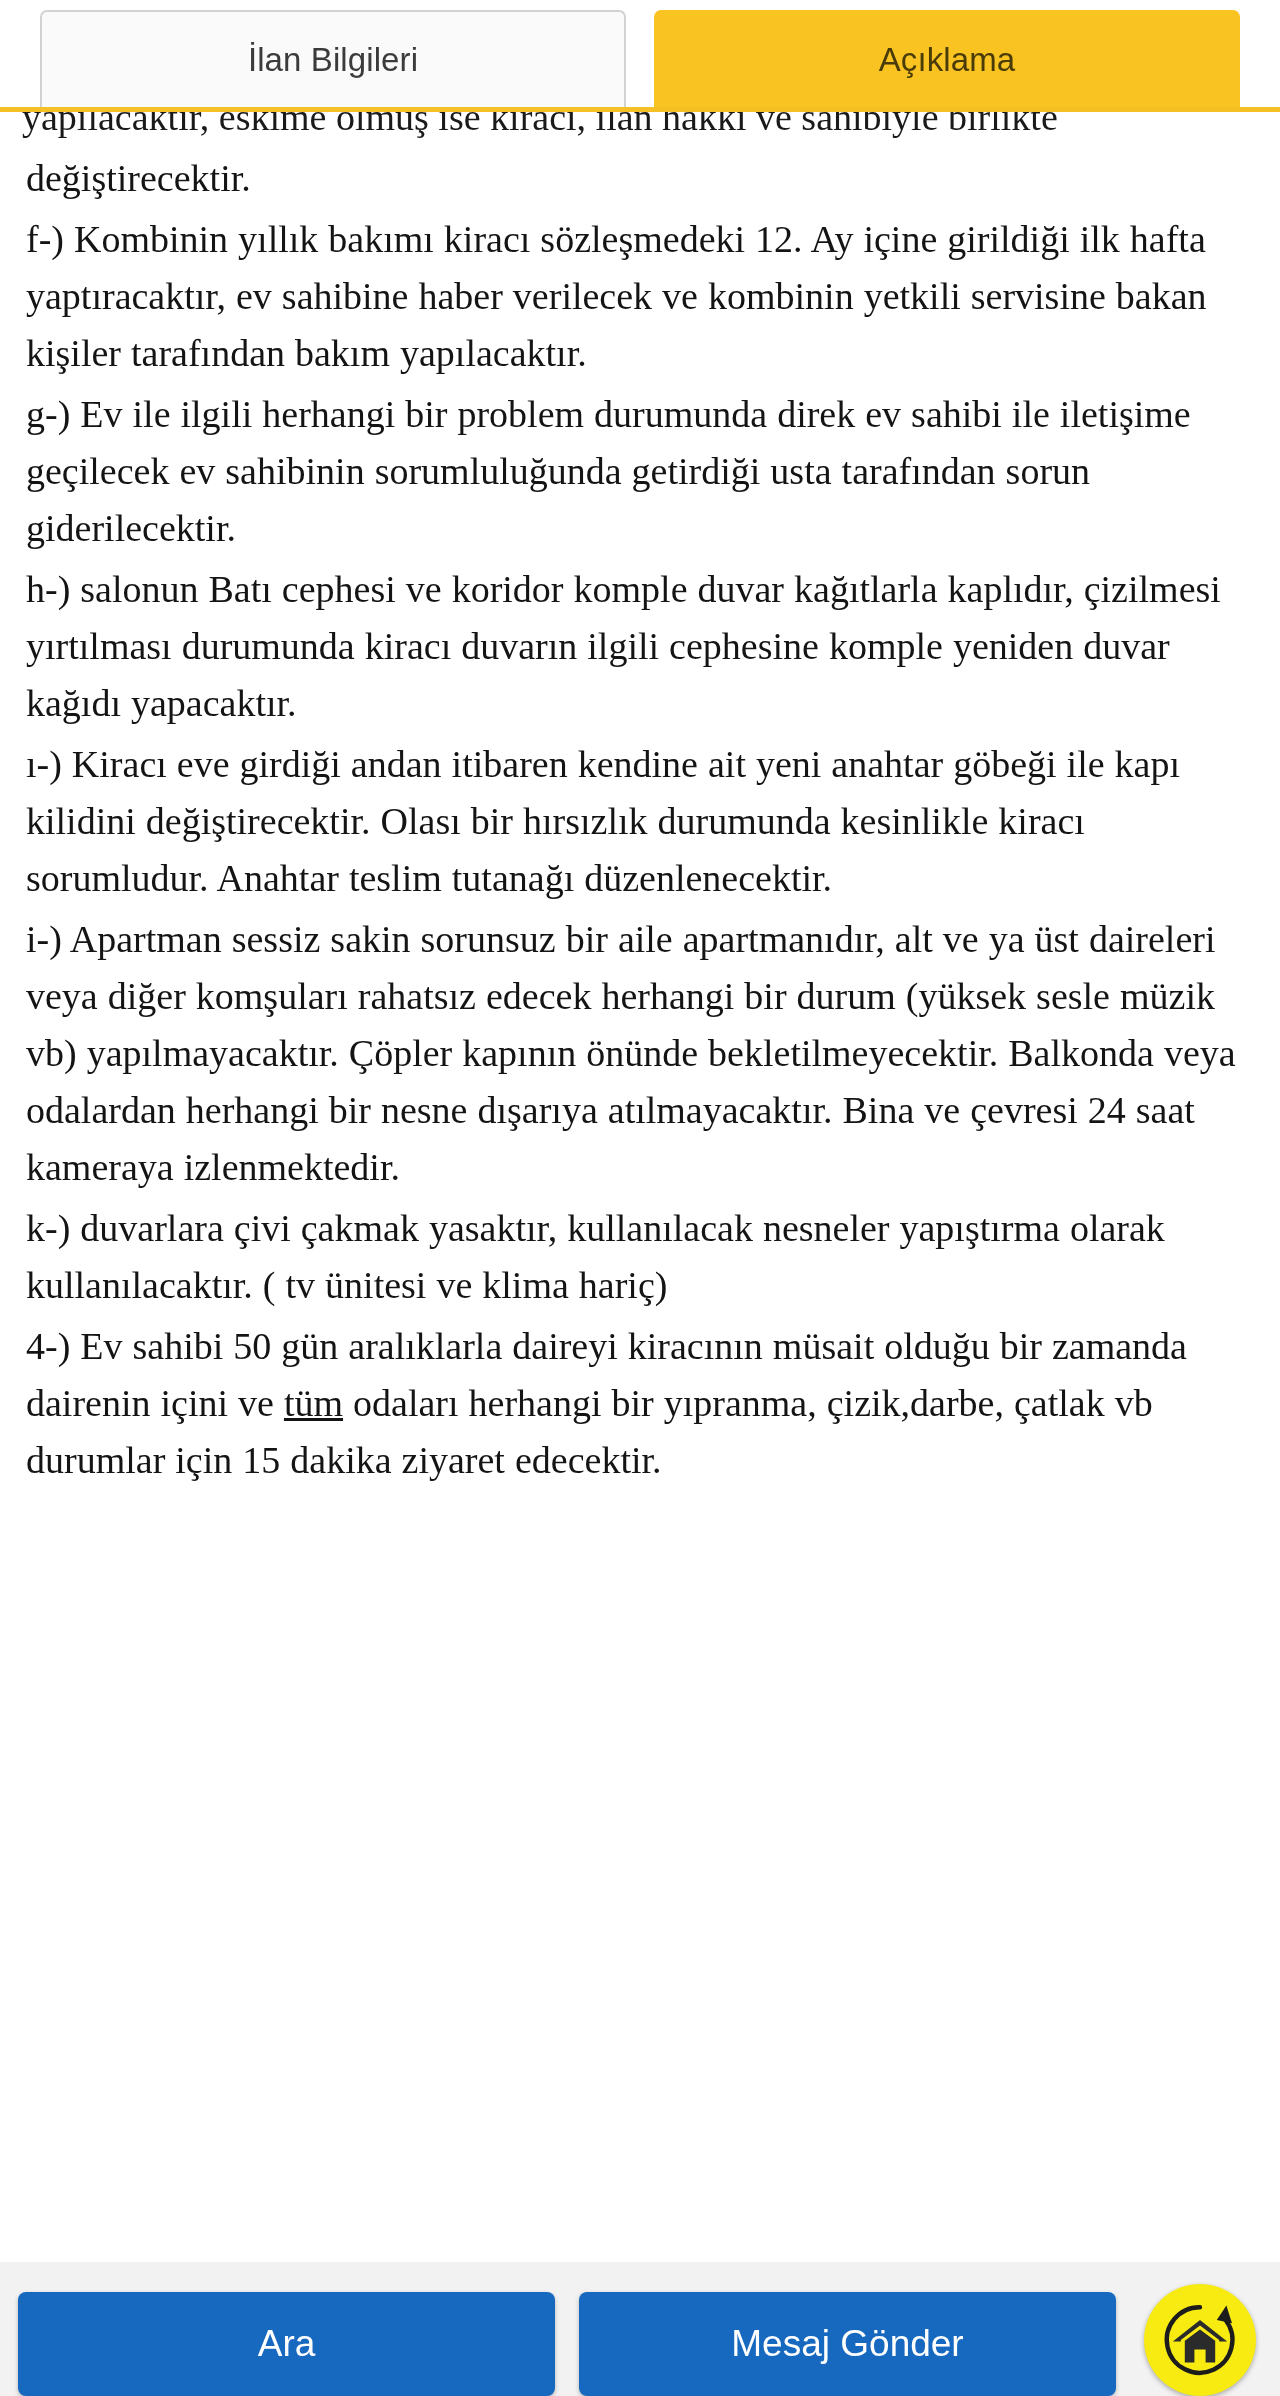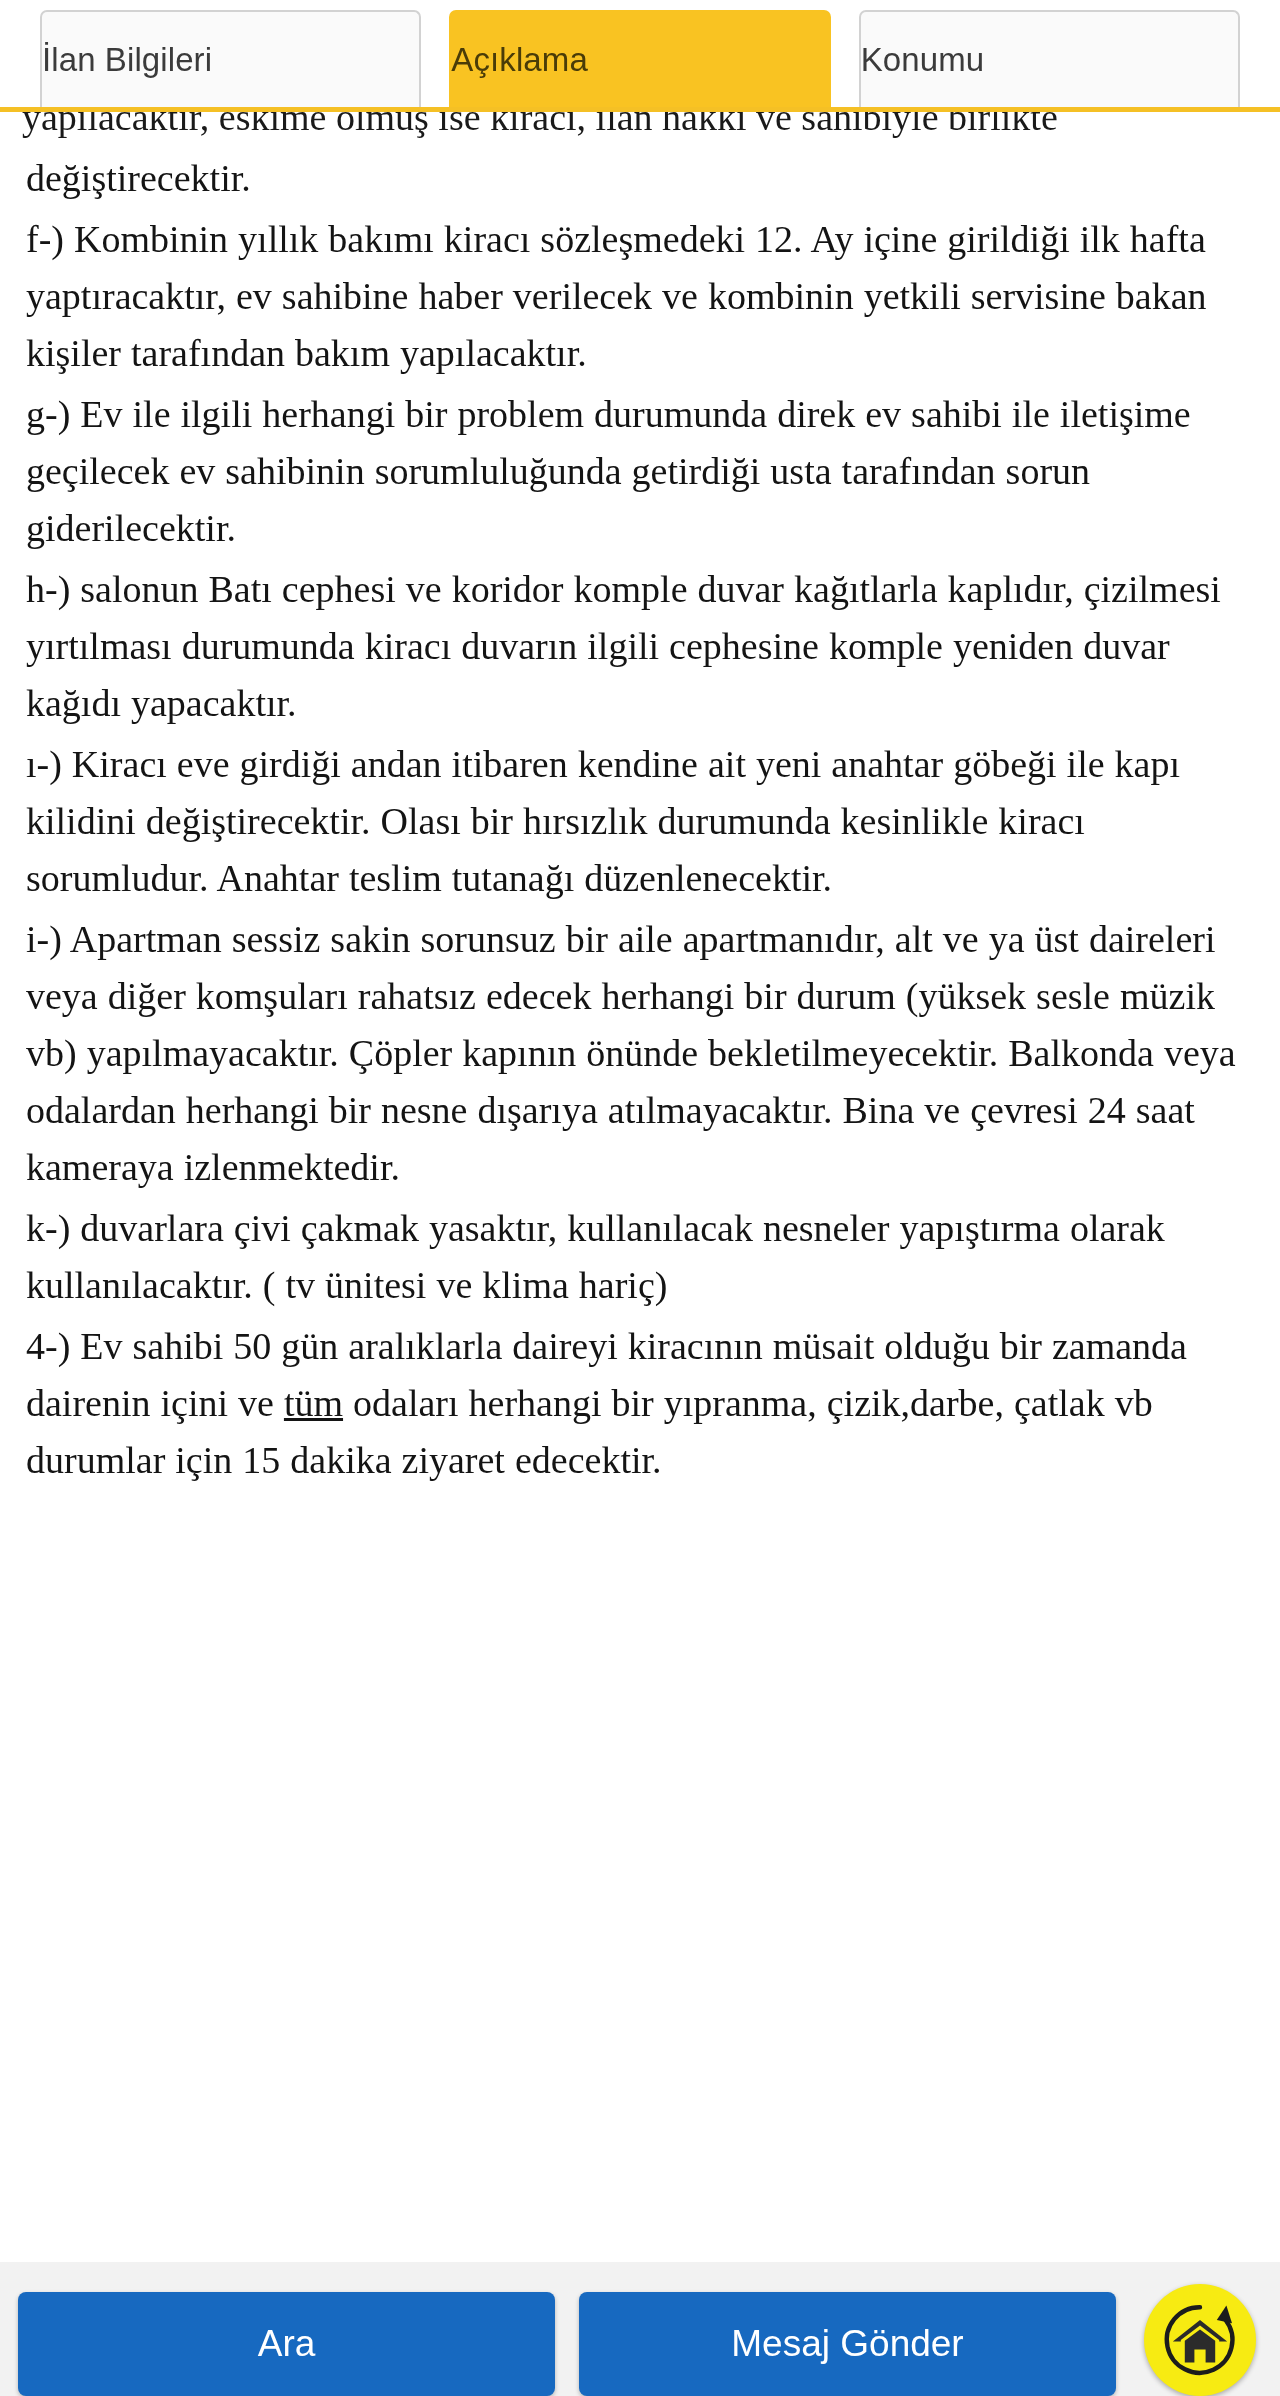--- a/index.html
+++ b/index.html
@@ -30,21 +30,21 @@
     align-items: flex-start;
     padding: 10px 40px 0 40px;
     gap: 28px;
     z-index: 30;
   }
   .tab {
     flex: 1 1 0;
     height: 97px;
     display: flex;
     align-items: center;
-    justify-content: flex-start;
+    justify-content: center;
     border: 2px solid #d2d2d2;
     border-bottom: none;
     border-radius: 7px 7px 0 0;
     background: #fafafa;
     color: #3b3b3b;
     font-size: 33px;
     font-weight: 400;
     letter-spacing: 0.1px;
     white-space: nowrap;
     cursor: pointer;
@@ -146,23 +146,20 @@
 </head>
 <body>
 
 <div id="tab-bar">
   <div class="tab">
     <span>İlan Bilgileri</span>
   </div>
   <div class="tab active">
     <span>Açıklama</span>
   </div>
-  <div class="tab">
-    <span>Konumu</span>
-  </div>
 </div>
 
 <div id="description-content">
 
   <div id="clipped-line-wrap">
     <div id="clipped-line">yapılacaktır, eskime olmuş ise kiracı, ilan hakkı ve sahibiyle birlikte</div>
   </div>
 
   <p class="para">değiştirecektir.</p>
   <p class="para">f-) Kombinin yıllık bakımı kiracı sözleşmedeki 12. Ay içine girildiği ilk hafta yaptıracaktır, ev sahibine haber verilecek ve kombinin yetkili servisine bakan kişiler tarafından bakım yapılacaktır.</p>

